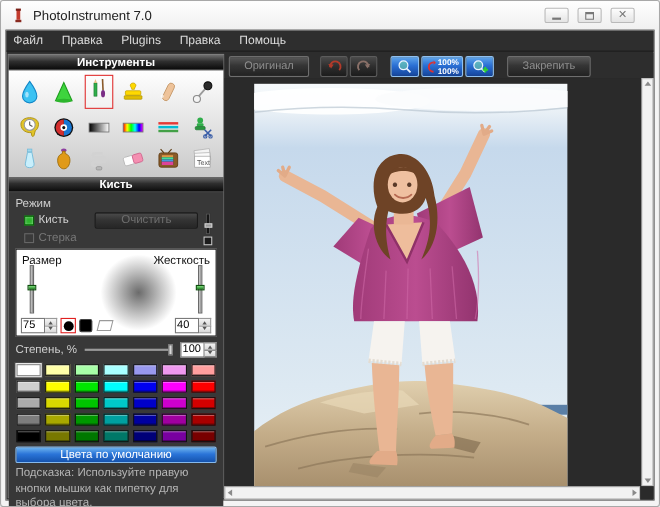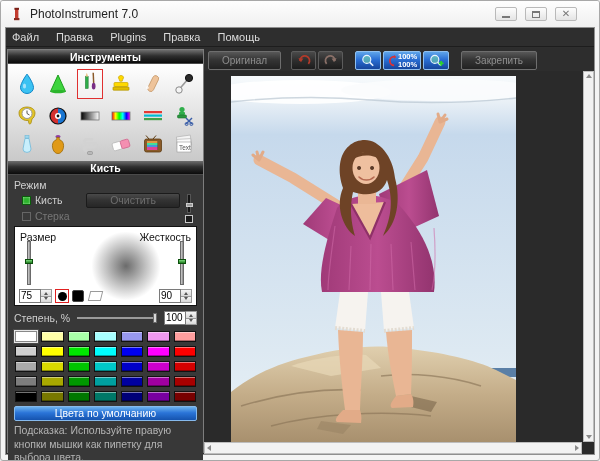--- a/index.html
+++ b/index.html
@@ -340,21 +340,21 @@
                     <div class="spin-b dn"></div>
                   </div>
               </div>
               <div class="swatch-circle">
                   <i></i>
                 </div>
               <div class="swatch-square"></div>
               <div class="swatch-outline"></div>
               <div class="wb-spacer"></div>
               <div class="spin">
-                <div class="spin-val">90</div>
+                <div class="spin-val">40</div>
                 <div class="spin-btns">
                     <div class="spin-b up"></div>
                     <div class="spin-b dn"></div>
                   </div>
               </div>
             </div>
           </div>
 
           <div class="degree-row">
             <span class="deg-label">Степень, %</span>

